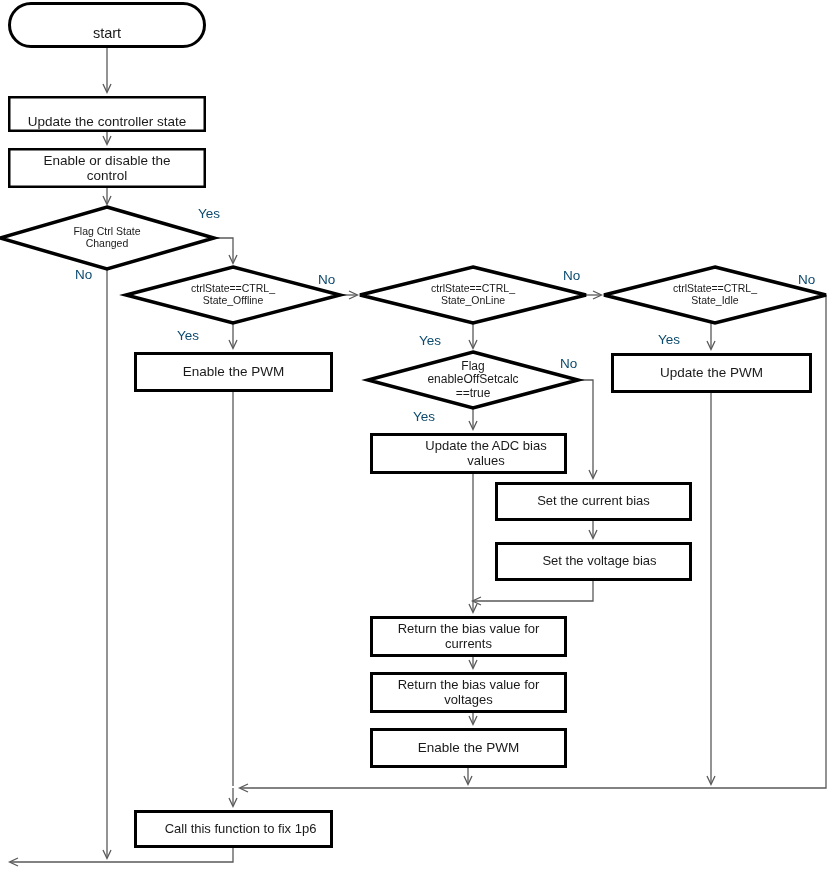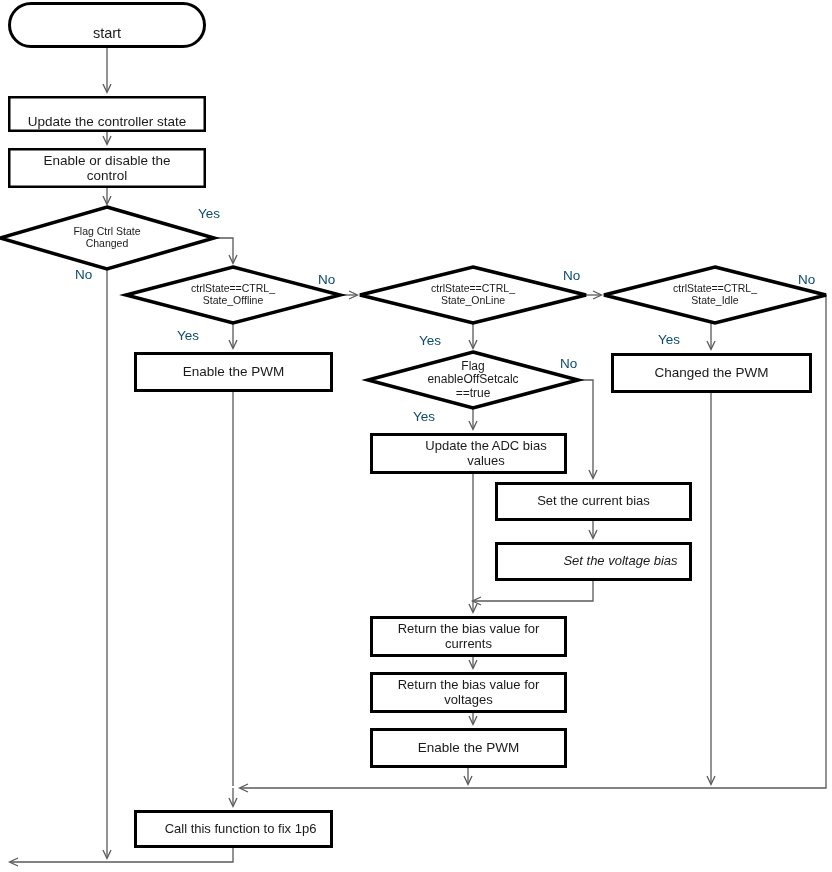--- a/index.html
+++ b/index.html
@@ -163,28 +163,28 @@
 
   <div class="node-label" style="left:645px; top:269px; width:140px; height:52px; font-size:10.5px;">ctrlState==CTRL_
 State_Idle</div>
 
   <div class="node-label" style="left:134px; top:352px; width:199px; height:40px; font-size:13.5px;">Enable the PWM</div>
 
   <div class="node-label" style="left:409px; top:354px; width:128px; height:52px; font-size:12px; overflow:hidden;">Flag
 enableOffSetcalc
 ==true</div>
 
-  <div class="node-label" style="left:611px; top:353px; width:201px; height:40px; font-size:13.5px;">Changed the PWM</div>
+  <div class="node-label" style="left:611px; top:353px; width:201px; height:40px; font-size:13.5px;">Update the PWM</div>
 
   <div class="node-label" style="left:370px; top:433px; width:232px; height:41px; font-size:13px;">Update the ADC bias
 values</div>
 
   <div class="node-label" style="left:495px; top:482px; width:197px; height:39px; font-size:13px;">Set the current bias</div>
 
-  <div class="node-label" style="left:522px; top:542px; width:197px; height:39px; font-size:13px;font-style:italic;">Set the voltage bias</div>
+  <div class="node-label" style="left:501px; top:542px; width:197px; height:39px; font-size:13px;">Set the voltage bias</div>
 
   <div class="node-label" style="left:370px; top:616px; width:197px; height:41px; font-size:13px;">Return the bias value for
 currents</div>
 
   <div class="node-label" style="left:370px; top:672px; width:197px; height:41px; font-size:13px;">Return the bias value for
 voltages</div>
 
   <div class="node-label" style="left:370px; top:728px; width:197px; height:40px; font-size:13.5px;">Enable the PWM</div>
 
   <div class="node-label" style="left:141px; top:810px; width:199px; height:38px; font-size:13px;">Call this function to fix 1p6</div>

